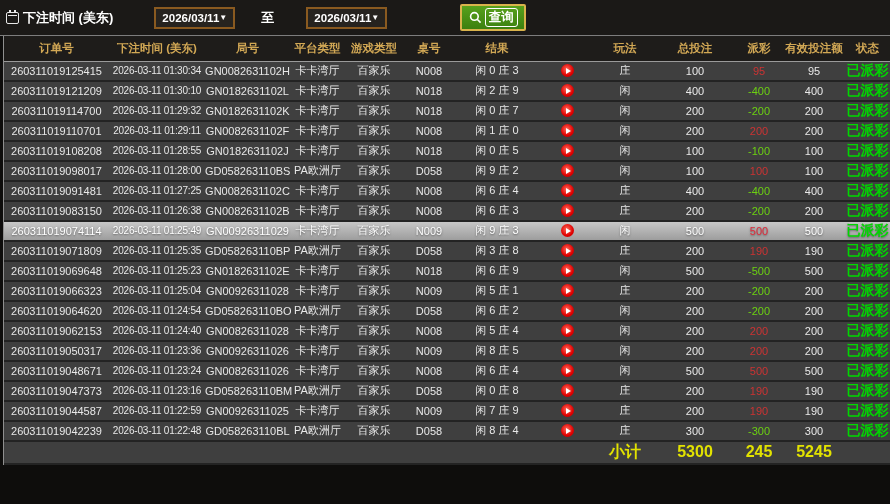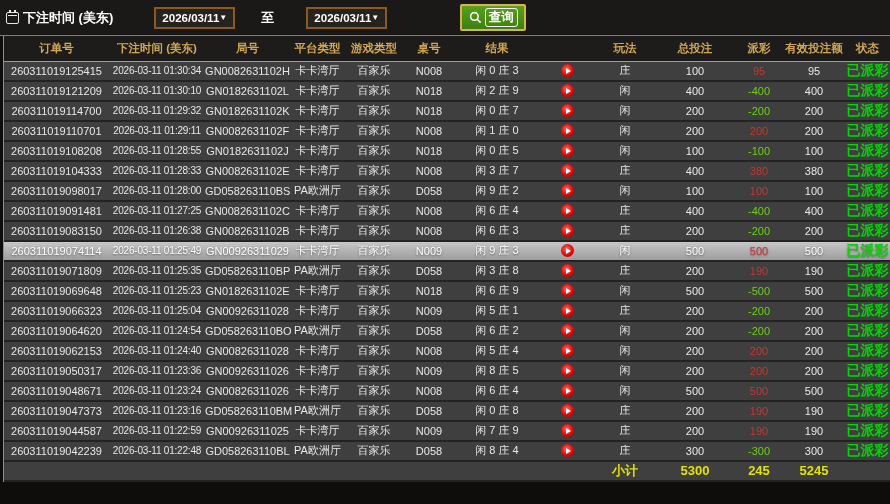--- a/index.html
+++ b/index.html
@@ -55,21 +55,21 @@
   tr.sel td { background:linear-gradient(#c7c7c7,#9d9d9d); color:#ffffff;
               text-shadow:0 1px 2px rgba(90,90,90,.9); }
   tr.sel td.red { color:#e02a3a; }
   tr.sel td.status { color:#00d800; }
   .play-icon { width:13px; height:13px; border-radius:50%;
     background:radial-gradient(circle at 45% 40%, #ff6a5a 0%, #e00000 60%, #b50000 100%);
     display:inline-flex; align-items:center; justify-content:center; vertical-align:middle;
     cursor:pointer; }
   .play-icon::after { content:""; display:block; margin-left:2px;
     border-left:5px solid #ffffff; border-top:3px solid transparent; border-bottom:3px solid transparent; }
-  tr.sum td { height:19px; font-weight:bold; color:#e2e200; font-size:13px; }
+  tr.sum td { height:19px; font-weight:bold; color:#e2e200; font-size:16px; }
   tr.sum.grand td { background:#3a3a3a; border-bottom:none; height:19px; }
 </style>
 </head>
 <body>
 
 <div class="topbar" data-name="filter-bar">
   <div class="filter-label" data-name="bet-time-label">
     <span class="cal-icon" data-name="calendar-icon"></span>
     <span>下注时间 (美东)</span>
   </div>
@@ -195,35 +195,20 @@
           <td data-name="cell-table-no">N018</td>
           <td data-name="cell-result">闲 0 庄 5</td>
           <td data-name="cell-action"><span class="play-icon" data-name="play-video-icon"></span></td>
           <td data-name="cell-play">闲</td>
           <td data-name="cell-total-bet">100</td>
           <td class="green" data-name="cell-payout">-100</td>
           <td data-name="cell-valid-bet">100</td>
           <td class="status" data-name="cell-status">已派彩</td>
         </tr>
         <tr data-name="table-row">
-          <td data-name="cell-order">260311019104333</td>
-          <td class="c-time" data-name="cell-time">2026-03-11 01:28:33</td>
-          <td data-name="cell-round">GN0082631102E</td>
-          <td data-name="cell-platform">卡卡湾厅</td>
-          <td data-name="cell-game">百家乐</td>
-          <td data-name="cell-table-no">N008</td>
-          <td data-name="cell-result">闲 3 庄 7</td>
-          <td data-name="cell-action"><span class="play-icon" data-name="play-video-icon"></span></td>
-          <td data-name="cell-play">庄</td>
-          <td data-name="cell-total-bet">400</td>
-          <td class="red" data-name="cell-payout">380</td>
-          <td data-name="cell-valid-bet">380</td>
-          <td class="status" data-name="cell-status">已派彩</td>
-        </tr>
-        <tr data-name="table-row">
           <td data-name="cell-order">260311019098017</td>
           <td class="c-time" data-name="cell-time">2026-03-11 01:28:00</td>
           <td data-name="cell-round">GD058263110BS</td>
           <td data-name="cell-platform">PA欧洲厅</td>
           <td data-name="cell-game">百家乐</td>
           <td data-name="cell-table-no">D058</td>
           <td data-name="cell-result">闲 9 庄 2</td>
           <td data-name="cell-action"><span class="play-icon" data-name="play-video-icon"></span></td>
           <td data-name="cell-play">闲</td>
           <td data-name="cell-total-bet">100</td>

